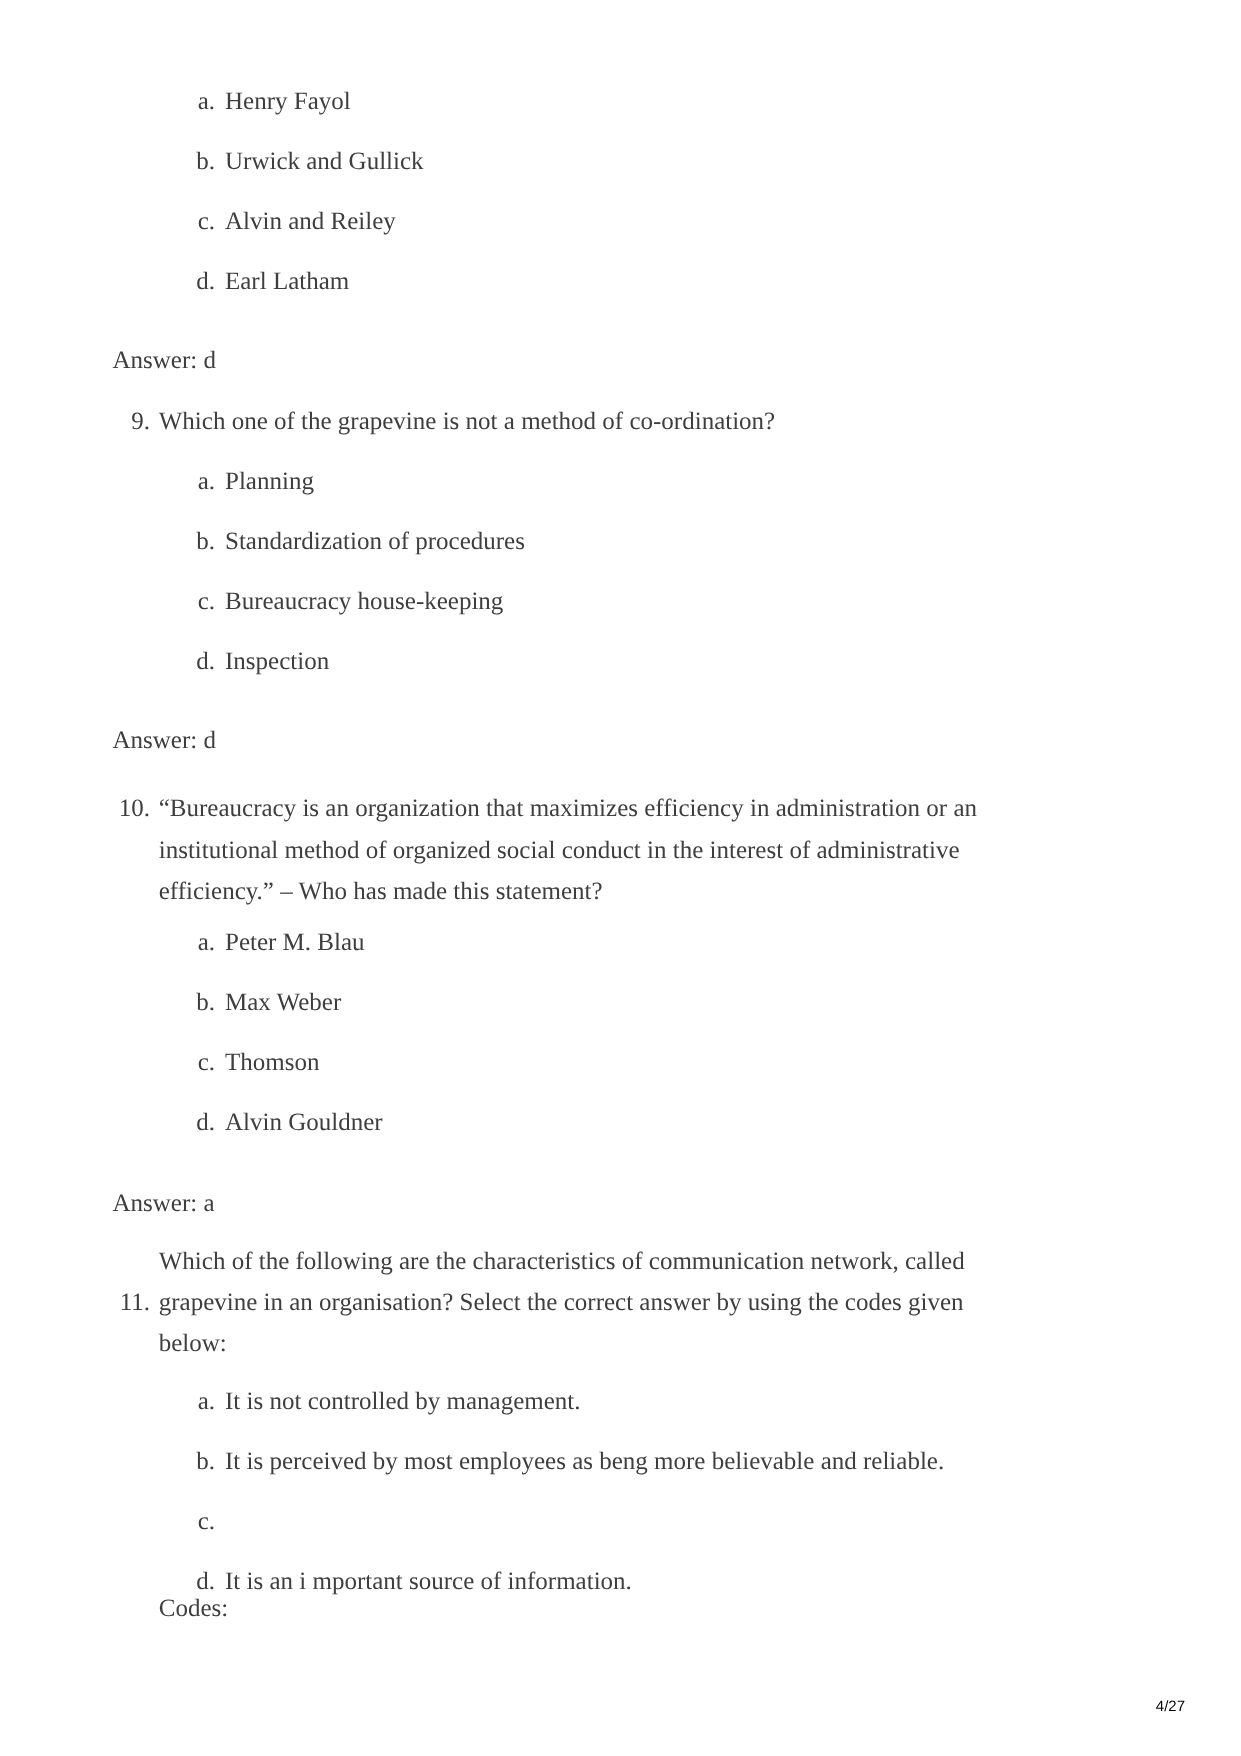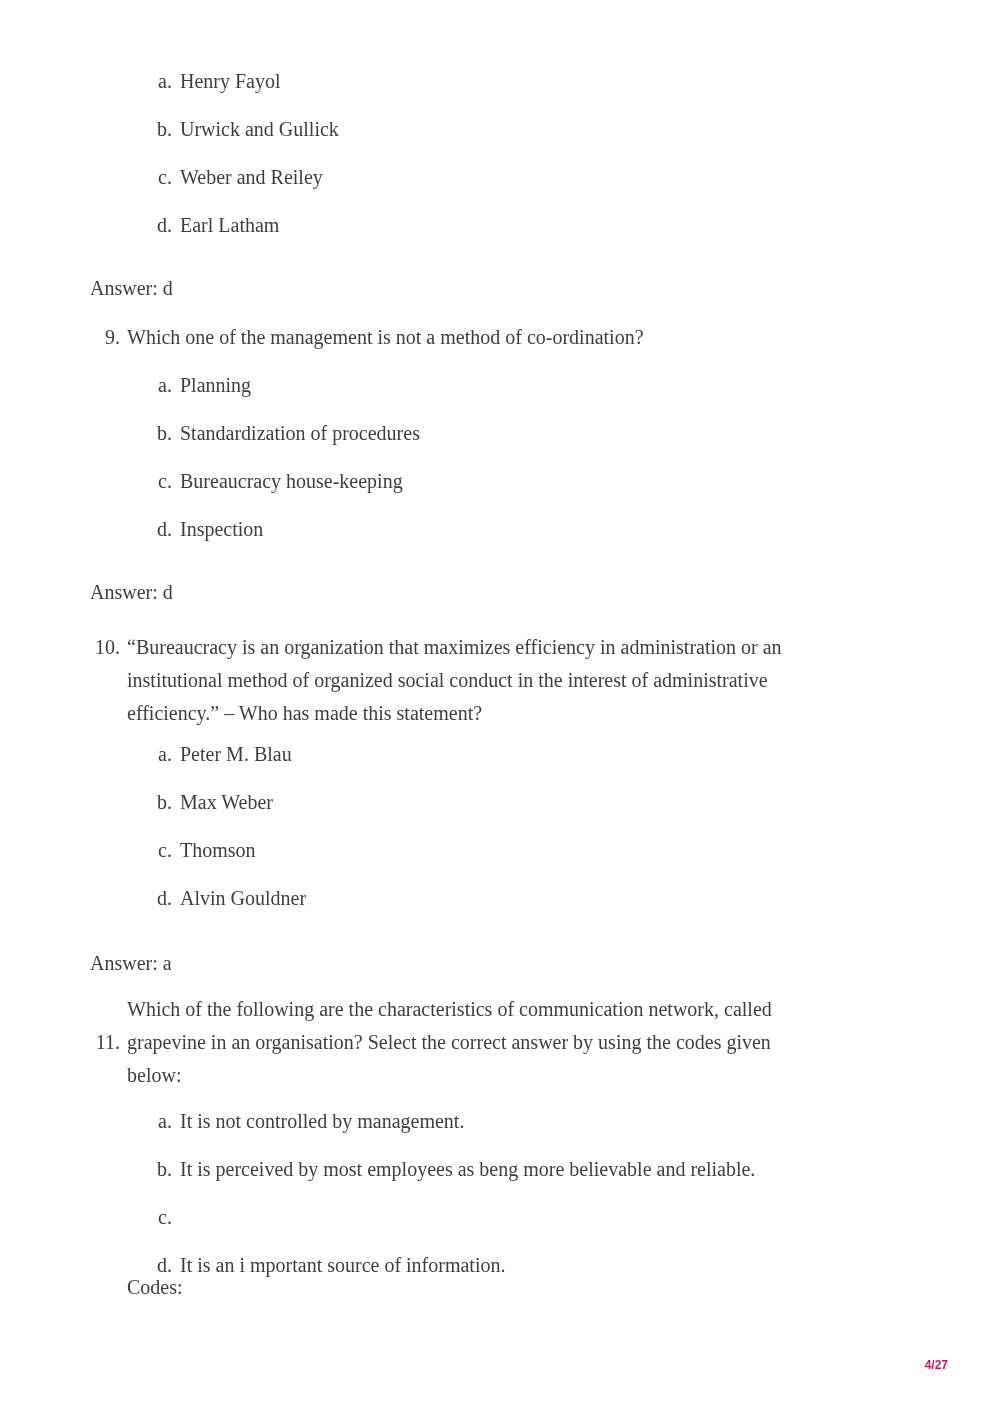--- a/index.html
+++ b/index.html
@@ -65,53 +65,52 @@
   .codes {
     margin-left: 37px;
     line-height: 22px;
   }
   .footer-page {
     position: absolute;
     top: 1358px;
     right: 45px;
     font-family: "Liberation Sans", sans-serif;
     font-size: 12px;
-    color: #be185d;
-    font-weight: bold;
+    color: #000000;
   }
 </style>
 </head>
 <body>
 
 <div class="page">
 
   <div class="options">
     <div class="opt-row">
       <span class="opt-label">a.</span>
       <span class="opt-text">Henry Fayol</span>
     </div>
     <div class="opt-row">
       <span class="opt-label">b.</span>
       <span class="opt-text">Urwick and Gullick</span>
     </div>
     <div class="opt-row">
       <span class="opt-label">c.</span>
-      <span class="opt-text">Weber and Reiley</span>
+      <span class="opt-text">Alvin and Reiley</span>
     </div>
     <div class="opt-row">
       <span class="opt-label">d.</span>
       <span class="opt-text">Earl Latham</span>
     </div>
   </div>
   <div class="answer m-ans1">Answer: d</div>
 
   <div>
     <div class="q-row m-q9">
       <span class="q-num">9.</span>
-      <span class="q-text">Which one of the management is not a method of co-ordination?</span>
+      <span class="q-text">Which one of the grapevine is not a method of co-ordination?</span>
     </div>
     <div class="options m-opts9">
       <div class="opt-row">
         <span class="opt-label">a.</span>
         <span class="opt-text">Planning</span>
       </div>
       <div class="opt-row">
         <span class="opt-label">b.</span>
         <span class="opt-text">Standardization of procedures</span>
       </div>

